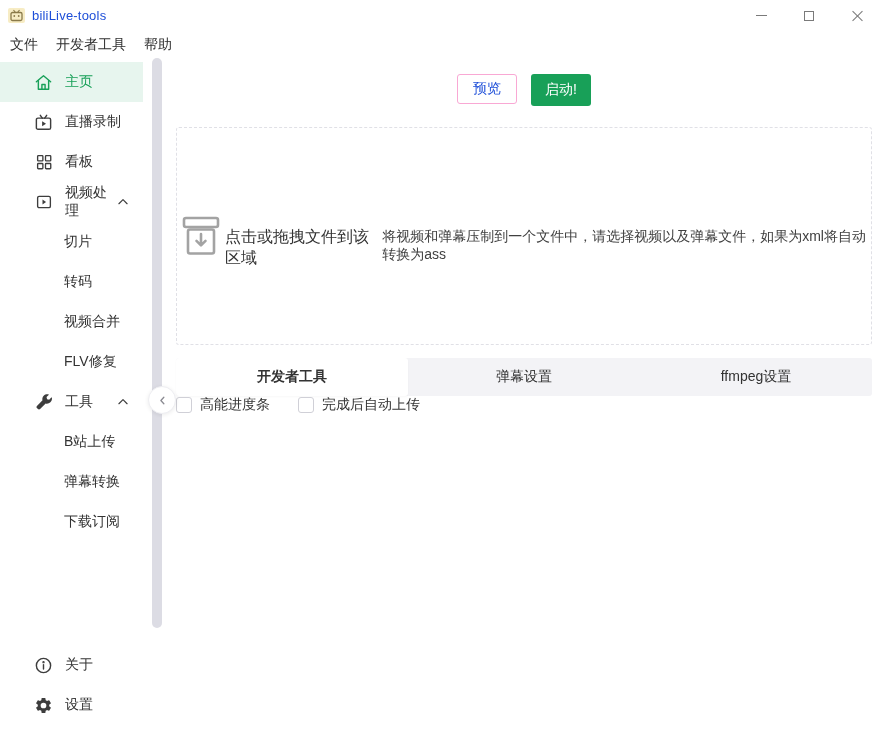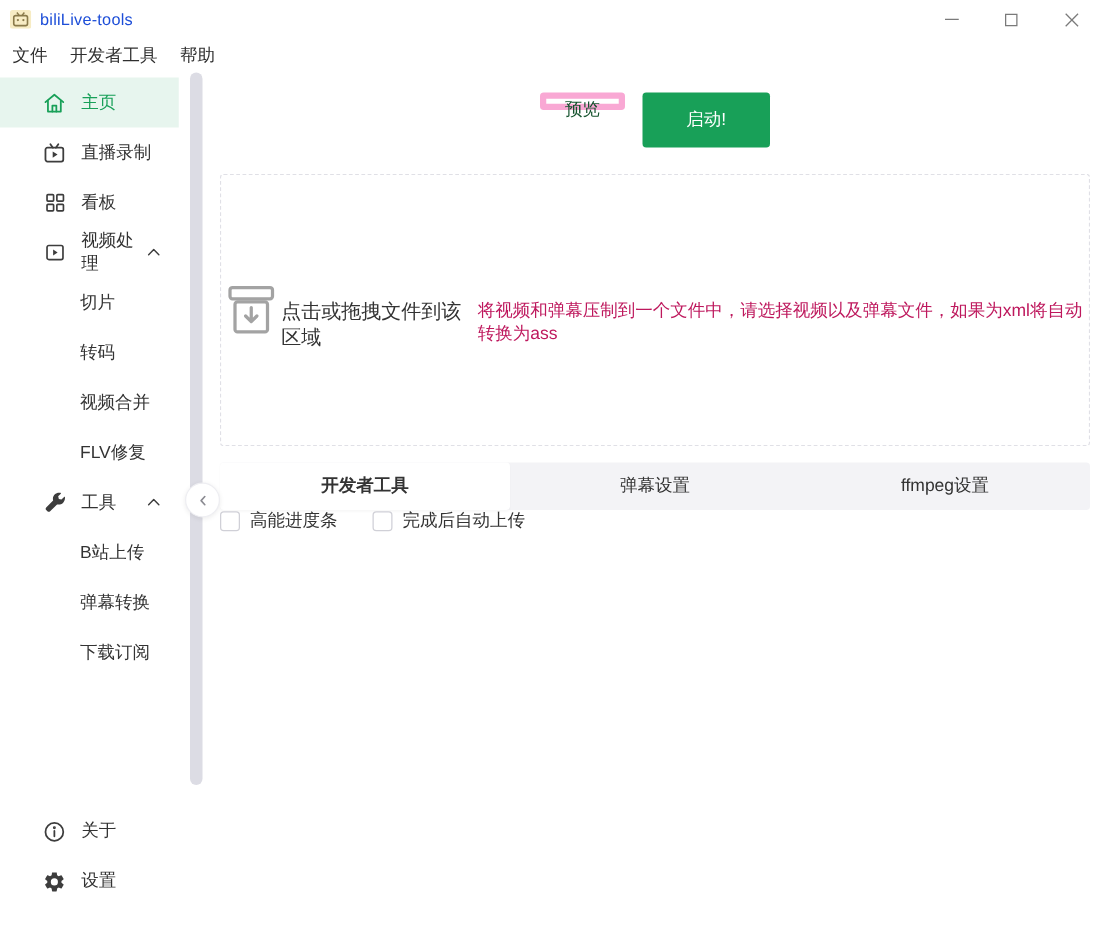--- a/index.html
+++ b/index.html
@@ -47,28 +47,28 @@
   .sidebar-gap { width: 33px; flex-shrink: 0; position: relative; }
   .scroll-strip { position: absolute; left: 9px; top: 0px; width: 10px; height: 570px; background: #dcdce4; border-radius: 5px; }
   .collapse-handle { position: absolute; left: 5px; top: 328px; width: 28px; height: 28px; border-radius: 50%;
     background: #fff; border: 1px solid #eeeef2; box-shadow: 0 1px 4px rgba(0,0,0,.08);
     display: flex; align-items: center; justify-content: center; cursor: pointer; z-index: 5; }
 
   
   .main { flex: 1; padding-right: 9px; display: flex; flex-direction: column; }
   .action-row { margin-top: 16px; display: flex; justify-content: center; gap: 14px; }
   .btn { font-size: 14px; border-radius: 3px; cursor: pointer; font-family: inherit; }
-  .btn-preview { height: 14px; padding: 0 15px; background: #fff; border: 5px solid #f9a8d4; color: #14532d; }
-  .btn-start { height: 44px; padding: 0 35px; background: var(--primary); border: none; color: #fff; }
+  .btn-preview { height: 30px; padding: 0 15px; background: #fff; border: 1px solid #f9a8d4; color: #1d4ed8; }
+  .btn-start { height: 32px; padding: 0 14px; background: var(--primary); border: none; color: #fff; }
 
   .dropzone { margin-top: 21px; height: 218px; border: 1px dashed #e0e0e6; border-radius: 3px;
     display: flex; align-items: center; justify-content: center; cursor: pointer; background:#fff; }
   .dz-icon { width: 48px; height: 48px; }
   .dz-title { font-size: 16px; color: #333; margin-top: 24px; }
-  .dz-sub { font-size: 14px; color: #be185d; margin-top: 20px; }
+  .dz-sub { font-size: 14px; color: #404040; margin-top: 20px; }
 
   .tabs { margin-top: 13px; height: 38px; background: #f3f3f6; border-radius: 3px; display: flex; }
   .tab { flex: 1; display: flex; align-items: center; justify-content: center; font-size: 14px; color: #333; cursor: pointer; }
   .tab.active { background: #fff; border-radius: 3px; font-weight: bold; box-shadow: 0 1px 2px rgba(0,0,0,.03); }
 
   .options { display: flex; align-items: center; gap: 28px; }
   .option { display: flex; align-items: center; cursor: pointer; }
   .checkbox { width: 16px; height: 16px; border: 1px solid #d0d0d7; border-radius: 3px; background: #fff; flex-shrink: 0; }
   .option-label { font-size: 14px; color: #333; margin-left: 8px; }
 

